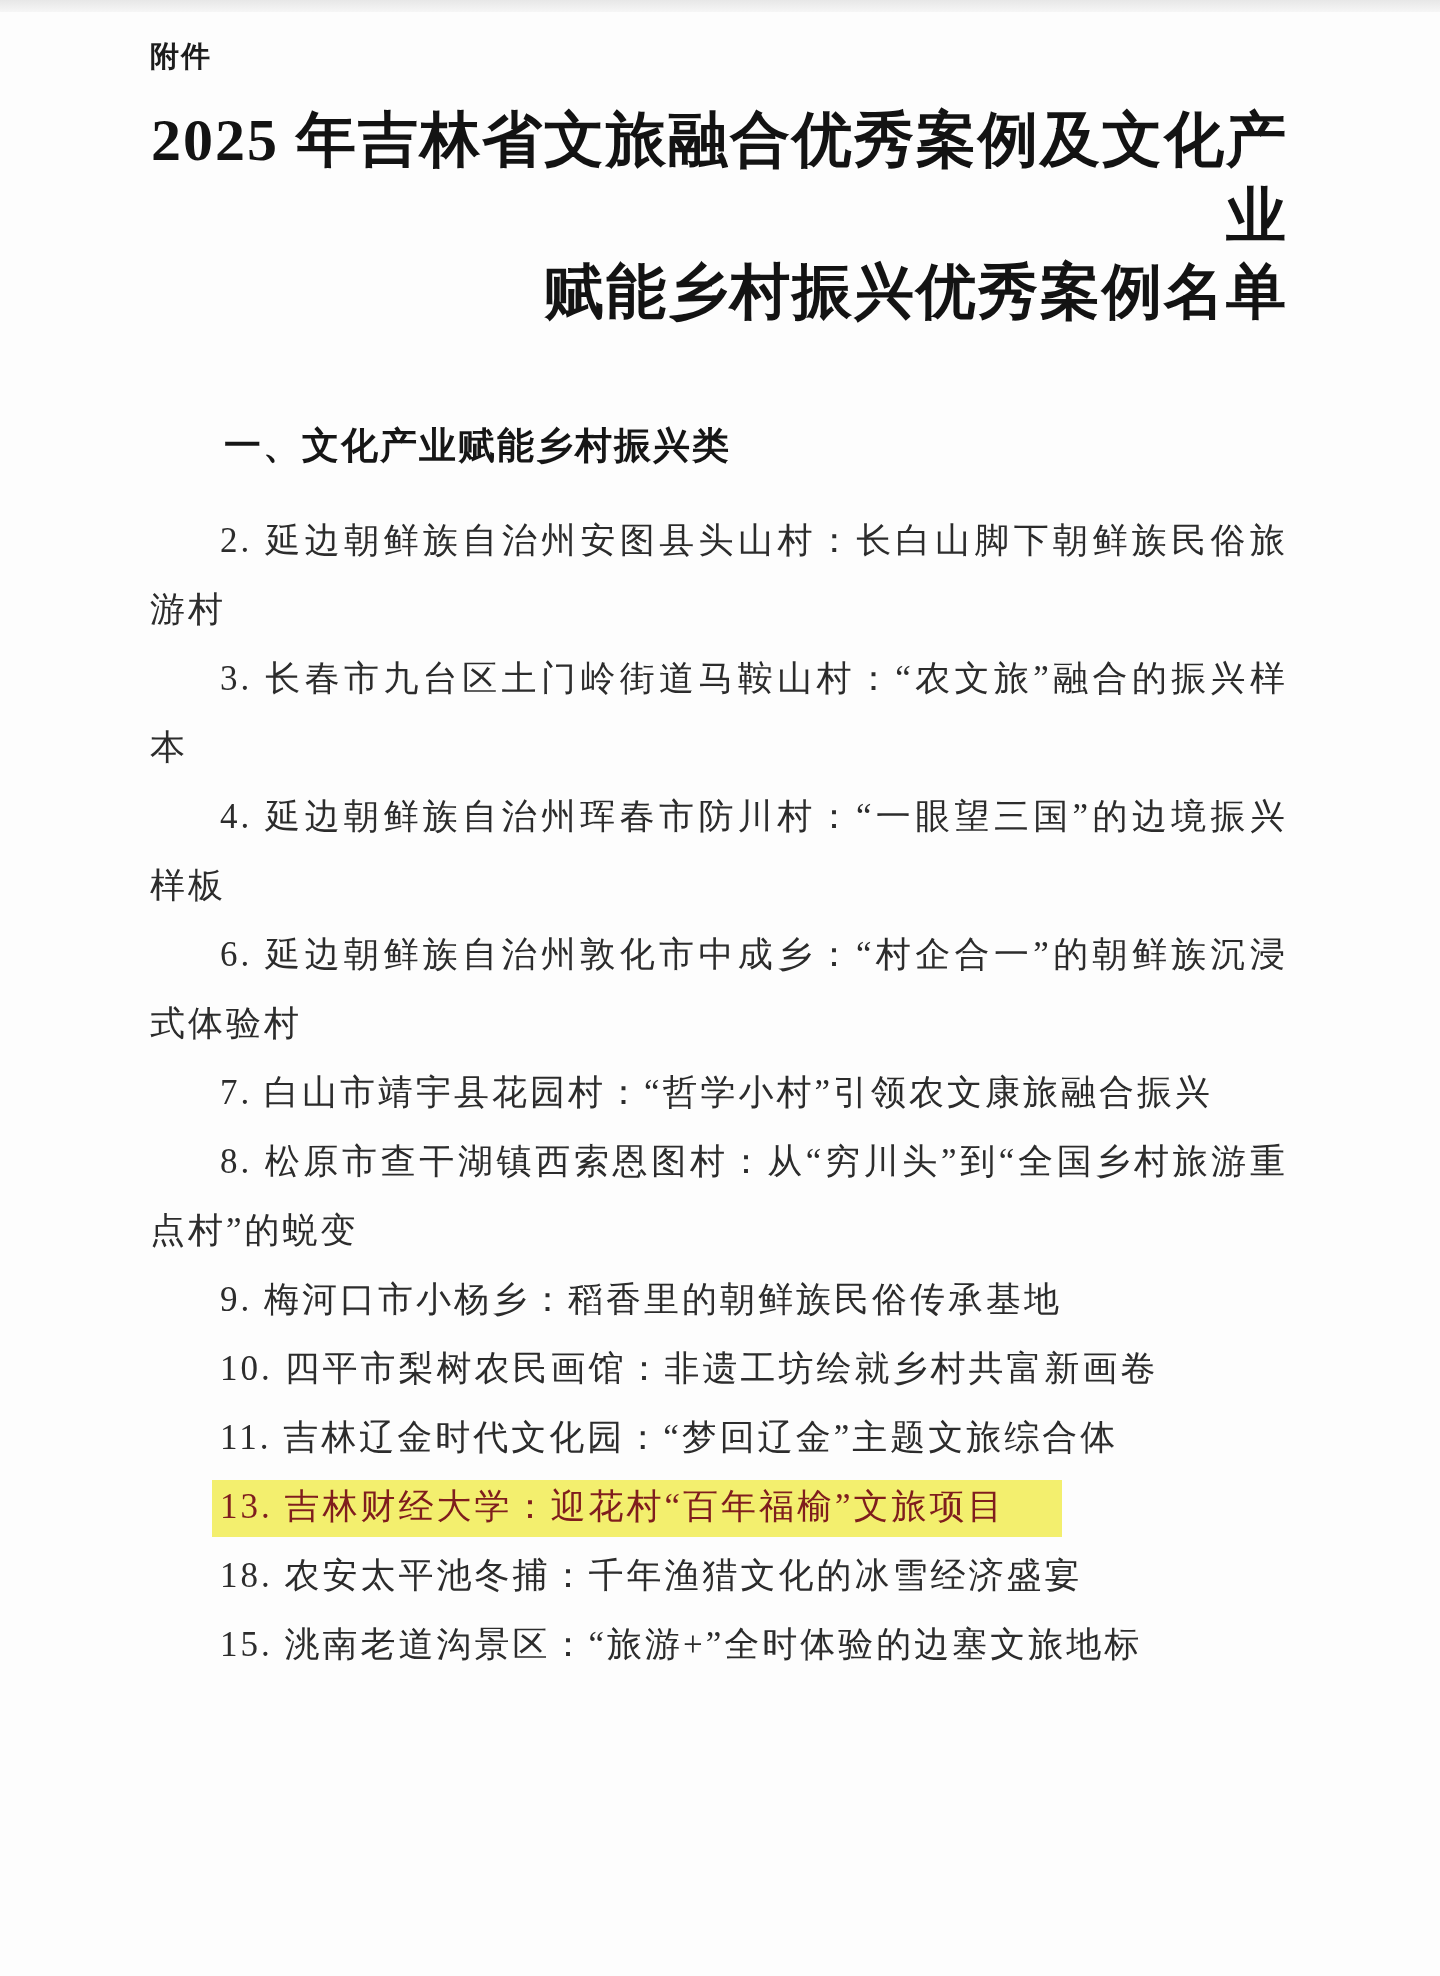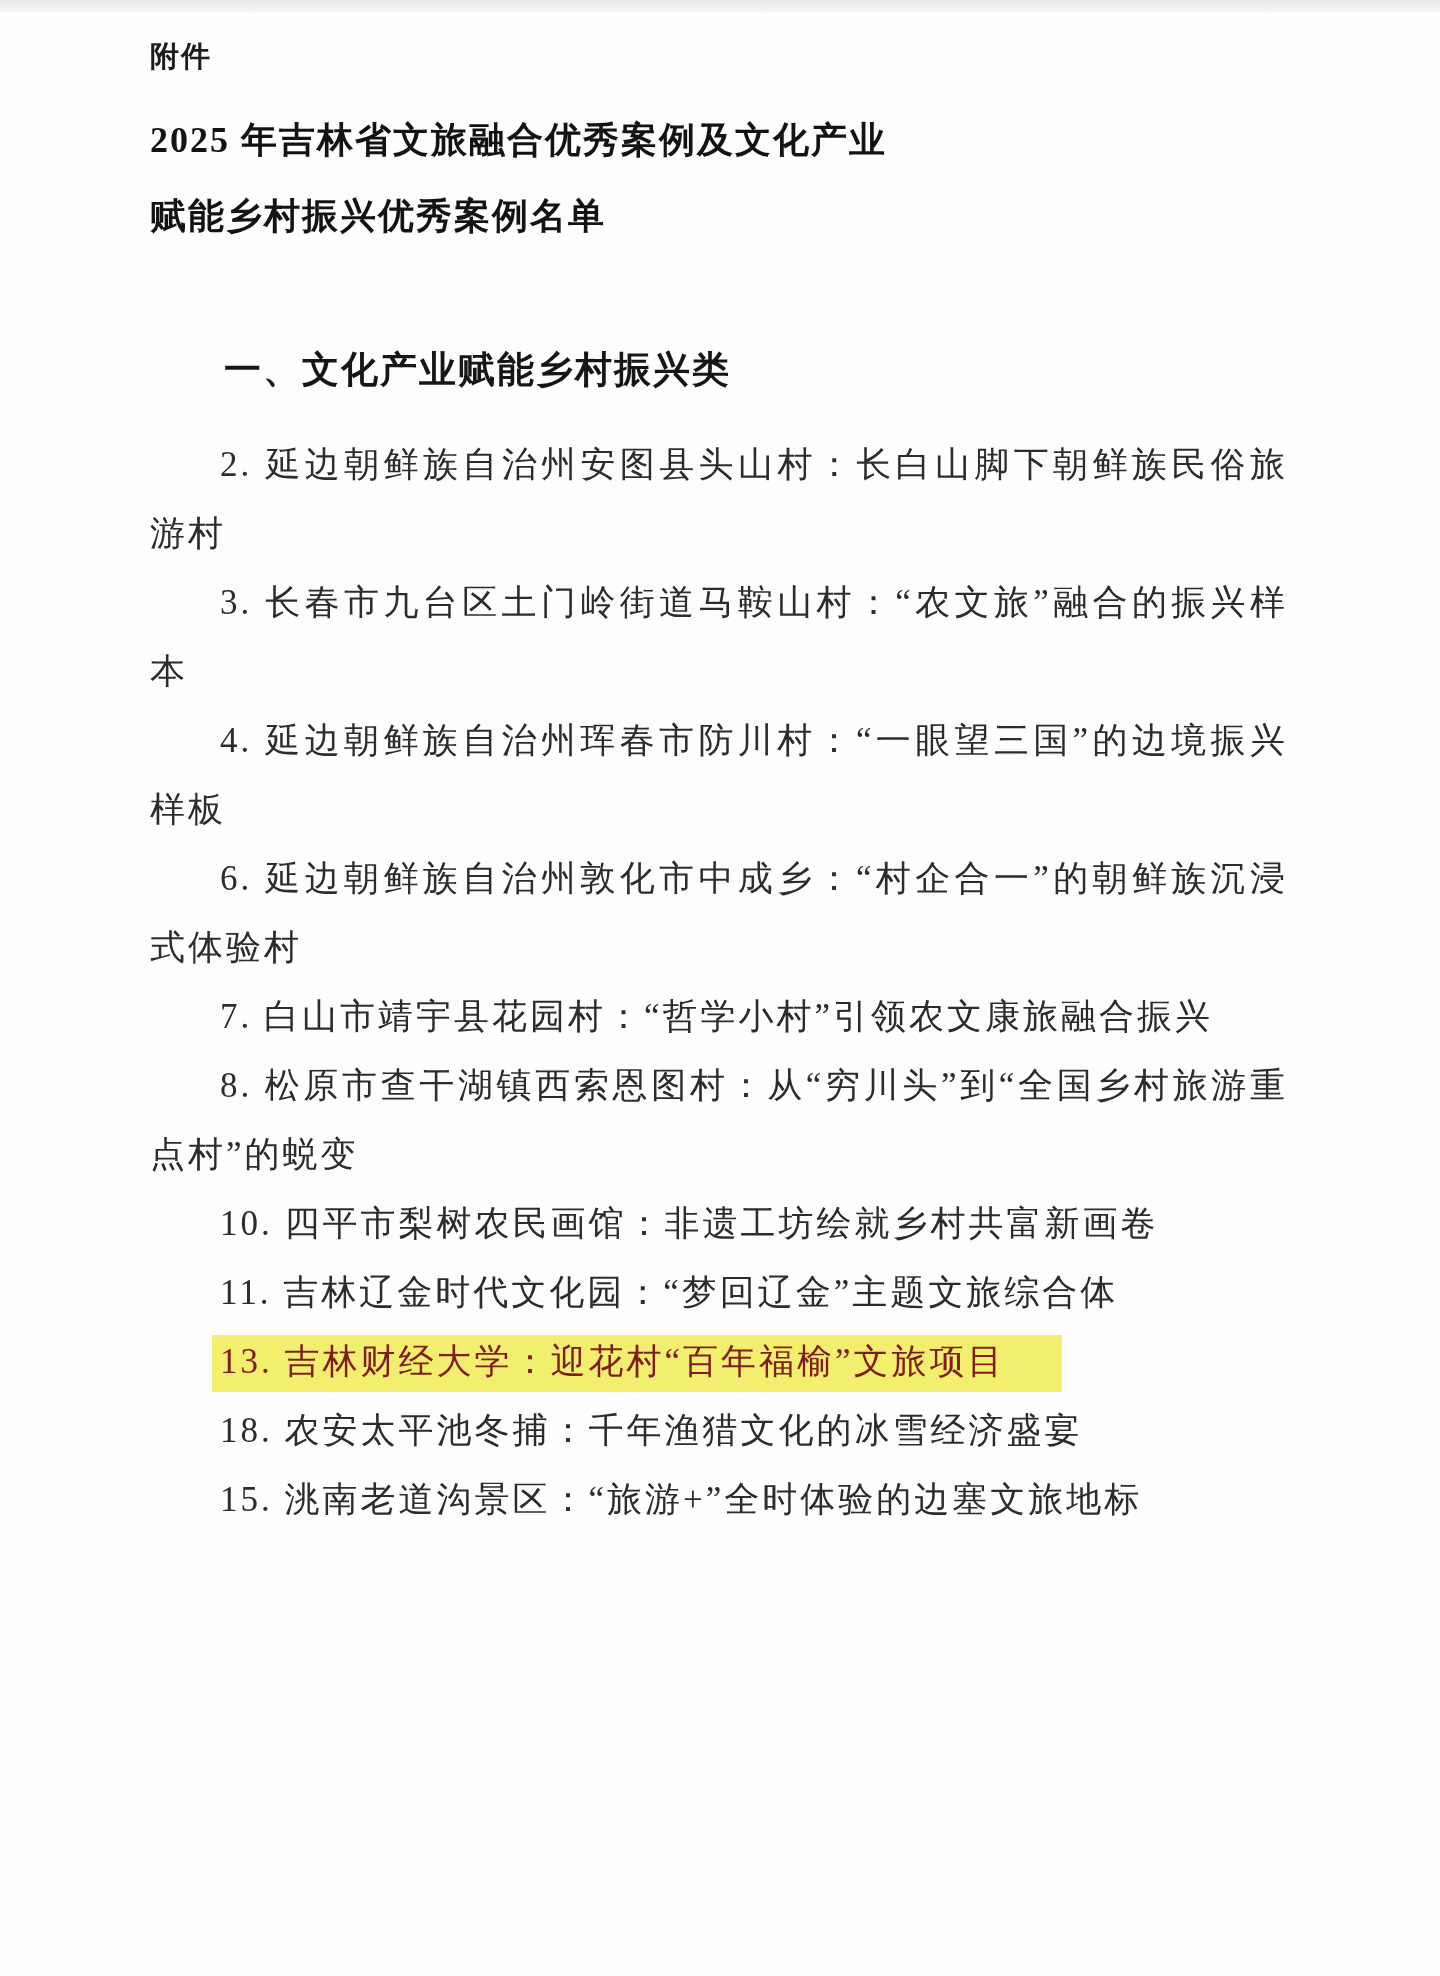--- a/index.html
+++ b/index.html
@@ -27,22 +27,22 @@
   .attachment {
     font-family: "Liberation Sans", "DejaVu Sans", sans-serif;
     font-size: 29px;
     font-weight: 600;
     letter-spacing: 2px;
     color: #1d1d1d;
     line-height: 40px;
   }
   .title {
     margin-top: 26px;
-    text-align: left;
-    font-size: 36px;
+    text-align: right;
+    font-size: 60px;
     font-weight: 700;
     line-height: 76px;
     letter-spacing: 2px;
     color: #131313;
   }
   .section-heading {
     margin-top: 92px;
     font-family: "Liberation Sans", "DejaVu Sans", sans-serif;
     font-size: 37px;
     font-weight: 700;
@@ -88,20 +88,21 @@
 
   <div class="section-heading">一、文化产业赋能乡村振兴类</div>
 
   <div class="case-list">
     <p><span class="item-text">2. 延边朝鲜族自治州安图县头山村：长白山脚下朝鲜族民俗旅游村</span></p>
     <p><span class="item-text">3. 长春市九台区土门岭街道马鞍山村：“农文旅”融合的振兴样本</span></p>
     <p><span class="item-text">4. 延边朝鲜族自治州珲春市防川村：“一眼望三国”的边境振兴样板</span></p>
     <p><span class="item-text">6. 延边朝鲜族自治州敦化市中成乡：“村企合一”的朝鲜族沉浸式体验村</span></p>
     <p><span class="item-text">7. 白山市靖宇县花园村：“哲学小村”引领农文康旅融合振兴</span></p>
     <p><span class="item-text">8. 松原市查干湖镇西索恩图村：从“穷川头”到“全国乡村旅游重点村”的蜕变</span></p>
+    <p><span class="item-text">9. 梅河口市小杨乡：稻香里的朝鲜族民俗传承基地</span></p>
     <p><span class="item-text">10. 四平市梨树农民画馆：非遗工坊绘就乡村共富新画卷</span></p>
     <p><span class="item-text">11. 吉林辽金时代文化园：“梦回辽金”主题文旅综合体</span></p>
     <p><span class="item-text highlight">13. 吉林财经大学：迎花村“百年福榆”文旅项目</span></p>
     <p><span class="item-text">18. 农安太平池冬捕：千年渔猎文化的冰雪经济盛宴</span></p>
     <p><span class="item-text">15. 洮南老道沟景区：“旅游+”全时体验的边塞文旅地标</span></p>
   </div>
 
 </div>
 
 </body></html>

